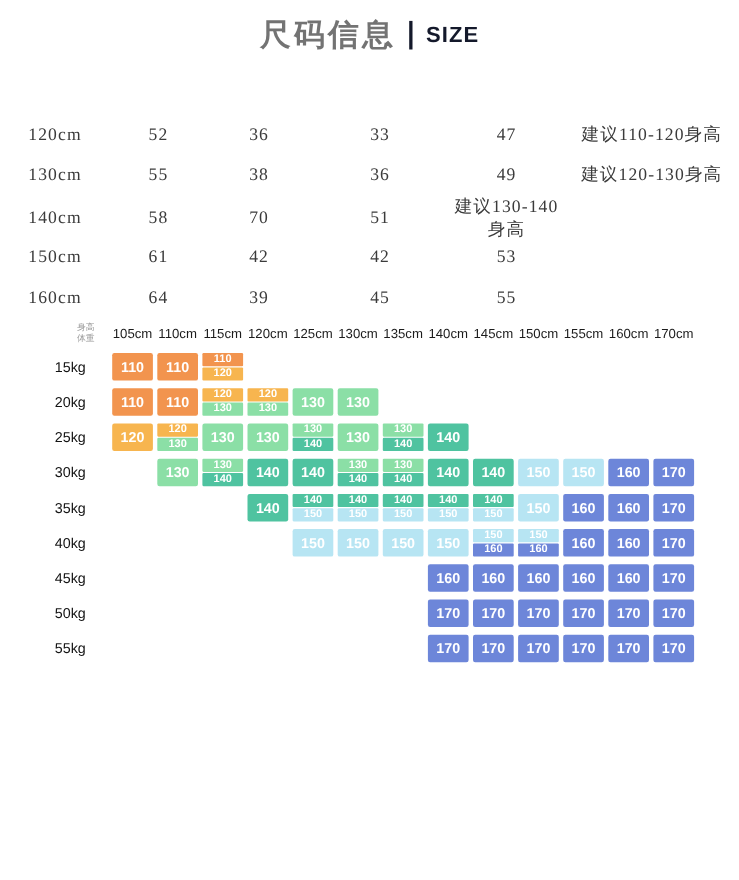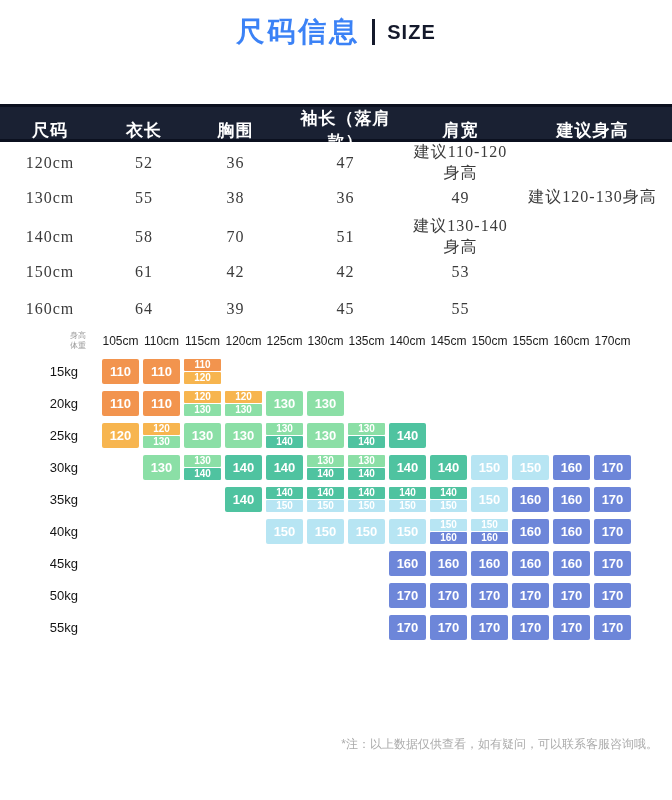--- a/index.html
+++ b/index.html
@@ -1,20 +1,20 @@
 <!DOCTYPE html>
 <html><head>
 <meta charset="utf-8">
 <style>
   html,body{margin:0;padding:0;background:#fff;}
   .page{width:672px;height:800px;background:#ffffff;position:relative;overflow:hidden;
         font-family:"Liberation Sans",sans-serif;}
   
   .title-row{display:flex;align-items:center;justify-content:center;gap:12px;padding-top:12px;height:40px;}
-  .title-main{font-size:28px;font-weight:bold;color:#3b82f6;letter-spacing:3px;}
+  .title-main{font-size:28px;font-weight:bold;color:#737373;letter-spacing:3px;}
   .title-divider{width:3px;height:26px;background:#14192b;}
   .title-sub{font-size:20px;font-weight:bold;color:#14192b;letter-spacing:1px;}
   
   .size-table{margin-top:52px;}
   .t-row{display:grid;grid-template-columns:100px 88px 95px 125px 105px 159px;align-items:center;}
   .t-header{background:#1a2133;border-top:3px solid #0b101f;border-bottom:3px solid #0b101f;
             height:32px;color:#ffffff;font-weight:bold;font-size:17px;}
   #table-body .t-row{height:37px;font-family:"Liberation Serif",serif;font-size:16px;color:#3b3b3b;}
   .tc{text-align:center;letter-spacing:1px;}
   
@@ -41,33 +41,26 @@
 
 <div class="page">
 
   <div class="title-row">
     <span class="title-main">尺码信息</span>
     <span class="title-divider"></span>
     <span class="title-sub">SIZE</span>
   </div>
 
   <div class="size-table">
-    <div class="t-row t-header" id="table-header">
-        <div class="tc">尺码</div>
-        <div class="tc">衣长</div>
-        <div class="tc">胸围</div>
-        <div class="tc">袖长（落肩款）</div>
-        <div class="tc">肩宽</div>
-        <div class="tc">建议身高</div>
-      </div>
     <div id="table-body">
         <div class="t-row">
           <div class="tc">120cm</div>
           <div class="tc">52</div>
           <div class="tc">36</div>
+          <div class="tc">33</div>
           <div class="tc">47</div>
           <div class="tc">建议110-120身高</div>
         </div>
         <div class="t-row">
           <div class="tc">130cm</div>
           <div class="tc">55</div>
           <div class="tc">38</div>
           <div class="tc">36</div>
           <div class="tc">49</div>
           <div class="tc">建议120-130身高</div>
@@ -438,15 +431,14 @@
           <div class="slot">
             <div class="cell" style="background: rgb(109, 134, 217);">170</div>
           </div>
           <div class="slot">
             <div class="cell" style="background: rgb(109, 134, 217);">170</div>
           </div>
         </div>
       </div>
   </div>
 
-  <div class="footnote">*注：以上数据仅供查看，如有疑问，可以联系客服咨询哦。</div>
 
 </div>
 
 </body></html>

